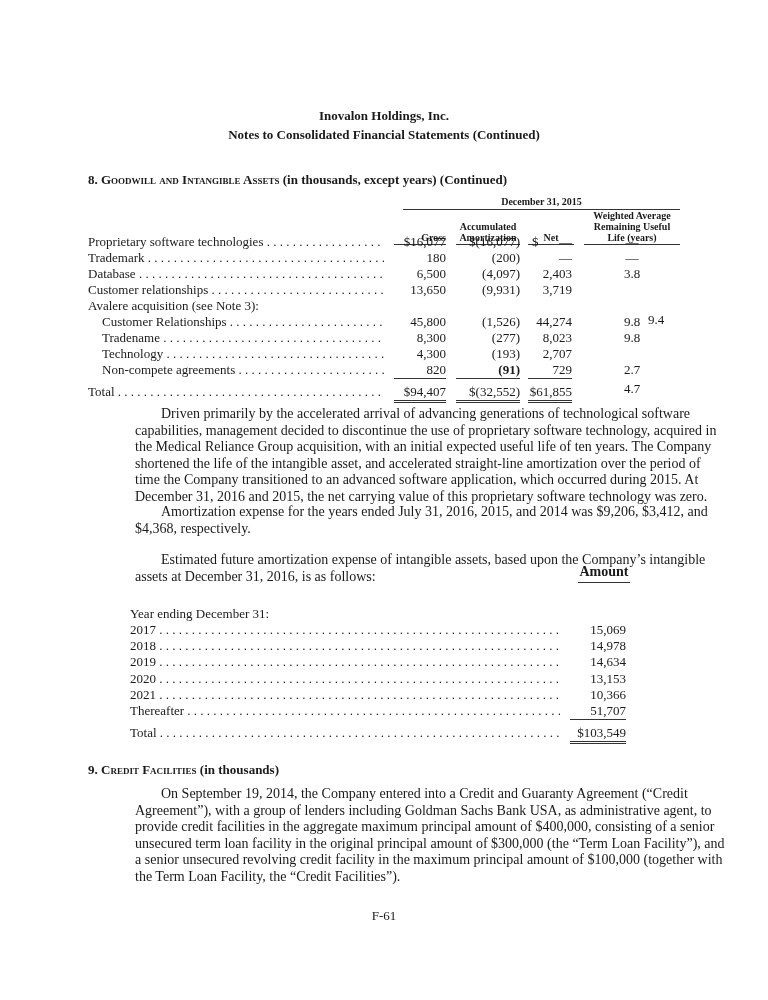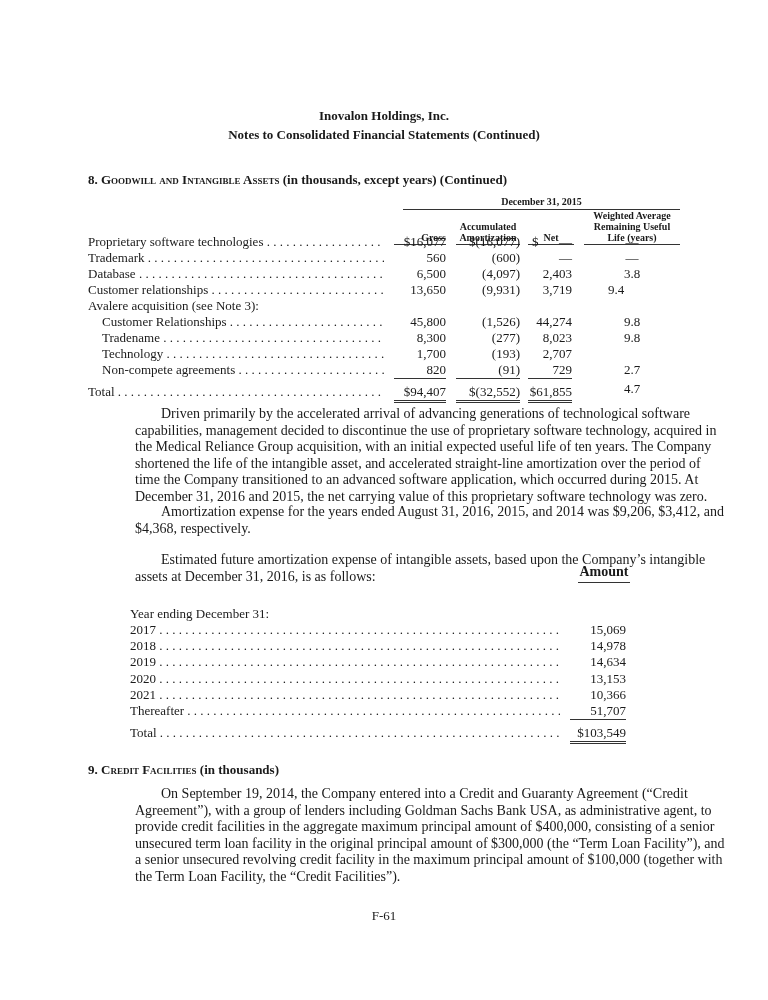--- a/index.html
+++ b/index.html
@@ -69,81 +69,81 @@
         <div class="row" style="top: 38px; width: 592px;">
           <span class="lbl" style="width: 296px;">Proprietary software technologies . . . . . . . . . . . . . . . . . . . . . . . . . . . . . . . . . . . . . . . . . . . . . . . . . . . . . . . . . . . . . . . . . . . . . . </span>
           <span class="num" style="left: 306px; width: 52px;">$16,077</span>
           <span class="num" style="left: 368px; width: 64px;">$(16,077)</span>
           <span class="num" style="left: 444px; width: 10px; text-align: left;">$</span>
           <span class="num" style="left: 440px; width: 44px;">—</span>
           <span class="ctr" style="left: 496px; width: 96px;">—</span>
         </div>
         <div class="row" style="top: 54px; width: 592px;">
           <span class="lbl" style="width: 296px;">Trademark . . . . . . . . . . . . . . . . . . . . . . . . . . . . . . . . . . . . . . . . . . . . . . . . . . . . . . . . . . . . . . . . . . . . . . </span>
-          <span class="num" style="left: 306px; width: 52px;">560</span>
-          <span class="num" style="left: 368px; width: 64px;">(600)</span>
+          <span class="num" style="left: 306px; width: 52px;">180</span>
+          <span class="num" style="left: 368px; width: 64px;">(200)</span>
           <span class="num" style="left: 440px; width: 44px;">—</span>
           <span class="ctr" style="left: 496px; width: 96px;">—</span>
         </div>
         <div class="row" style="top: 70px; width: 592px;">
           <span class="lbl" style="width: 296px;">Database . . . . . . . . . . . . . . . . . . . . . . . . . . . . . . . . . . . . . . . . . . . . . . . . . . . . . . . . . . . . . . . . . . . . . . </span>
           <span class="num" style="left: 306px; width: 52px;">6,500</span>
           <span class="num" style="left: 368px; width: 64px;">(4,097)</span>
           <span class="num" style="left: 440px; width: 44px;">2,403</span>
           <span class="ctr" style="left: 496px; width: 96px;">3.8</span>
         </div>
         <div class="row" style="top: 86px; width: 592px;">
           <span class="lbl" style="width: 296px;">Customer relationships . . . . . . . . . . . . . . . . . . . . . . . . . . . . . . . . . . . . . . . . . . . . . . . . . . . . . . . . . . . . . . . . . . . . . . </span>
           <span class="num" style="left: 306px; width: 52px;">13,650</span>
           <span class="num" style="left: 368px; width: 64px;">(9,931)</span>
           <span class="num" style="left: 440px; width: 44px;">3,719</span>
-          <span class="ctr" style="left: 480px; width: 96px;">9.4</span>
+          <span class="ctr" style="left: 520px; width: 96px; margin-top: 30px;">9.4</span>
         </div>
         <div class="row" style="top: 102px; width: 592px;">
           <span class="lbl" style="width: 296px;">Avalere acquisition (see Note 3):</span>
         </div>
         <div class="row" style="top: 118px; width: 592px;">
           <span class="lbl ind" style="width: 282px;">Customer Relationships . . . . . . . . . . . . . . . . . . . . . . . . . . . . . . . . . . . . . . . . . . . . . . . . . . . . . . . . . . . . . . . . . . . . . . </span>
           <span class="num" style="left: 306px; width: 52px;">45,800</span>
           <span class="num" style="left: 368px; width: 64px;">(1,526)</span>
           <span class="num" style="left: 440px; width: 44px;">44,274</span>
           <span class="ctr" style="left: 496px; width: 96px;">9.8</span>
         </div>
         <div class="row" style="top: 134px; width: 592px;">
           <span class="lbl ind" style="width: 282px;">Tradename . . . . . . . . . . . . . . . . . . . . . . . . . . . . . . . . . . . . . . . . . . . . . . . . . . . . . . . . . . . . . . . . . . . . . . </span>
           <span class="num" style="left: 306px; width: 52px;">8,300</span>
           <span class="num" style="left: 368px; width: 64px;">(277)</span>
           <span class="num" style="left: 440px; width: 44px;">8,023</span>
           <span class="ctr" style="left: 496px; width: 96px;">9.8</span>
         </div>
         <div class="row" style="top: 150px; width: 592px;">
           <span class="lbl ind" style="width: 282px;">Technology . . . . . . . . . . . . . . . . . . . . . . . . . . . . . . . . . . . . . . . . . . . . . . . . . . . . . . . . . . . . . . . . . . . . . . </span>
-          <span class="num" style="left: 306px; width: 52px;">1,700</span>
+          <span class="num" style="left: 306px; width: 52px;">4,300</span>
           <span class="num" style="left: 368px; width: 64px;">(193)</span>
           <span class="num" style="left: 440px; width: 44px;">2,707</span>
           <span class="ctr" style="left: 496px; width: 96px; margin-top: 35px;">4.7</span>
         </div>
         <div class="row" style="top: 166px; width: 592px;">
           <span class="lbl ind" style="width: 282px;">Non-compete agreements . . . . . . . . . . . . . . . . . . . . . . . . . . . . . . . . . . . . . . . . . . . . . . . . . . . . . . . . . . . . . . . . . . . . . . </span>
           <span class="num uline" style="left: 306px; width: 52px;">820</span>
-          <span class="num uline" style="left: 368px; width: 64px;">(91)</span>
+          <span class="num uline" style="left: 368px; width: 64px; font-weight: bold;">(91)</span>
           <span class="num uline" style="left: 440px; width: 44px;">729</span>
           <span class="ctr" style="left: 496px; width: 96px;">2.7</span>
         </div>
         <div class="row" style="top: 188px; width: 592px;">
           <span class="lbl" style="width: 296px;">Total . . . . . . . . . . . . . . . . . . . . . . . . . . . . . . . . . . . . . . . . . . . . . . . . . . . . . . . . . . . . . . . . . . . . . . </span>
           <span class="num dline" style="left: 306px; width: 52px;">$94,407</span>
           <span class="num dline" style="left: 368px; width: 64px;">$(32,552)</span>
           <span class="num dline" style="left: 440px; width: 44px;">$61,855</span>
         </div>
       </div>
   </div>
 
   <div class="para" style="top:406px;">Driven primarily by the accelerated arrival of advancing generations of technological software capabilities, management decided to discontinue the use of proprietary software technology, acquired in the Medical Reliance Group acquisition, with an initial expected useful life of ten years. The Company shortened the life of the intangible asset, and accelerated straight-line amortization over the period of time the Company transitioned to an advanced software application, which occurred during 2015. At December 31, 2016 and 2015, the net carrying value of this proprietary software technology was zero.</div>
-  <div class="para" style="top:504px;">Amortization expense for the years ended August 31, 2016, 2015, and 2014 was $9,206, $3,412, and $4,368, respectively.</div>
+  <div class="para" style="top:504px;">Amortization expense for the years ended July 31, 2016, 2015, and 2014 was $9,206, $3,412, and $4,368, respectively.</div>
   <div class="para" style="top:552px;">Estimated future amortization expense of intangible assets, based upon the Company’s intangible assets at December 31, 2016, is as follows:</div>
 
   <div class="t2" style="top:560px;">
     <div class="amt-h">Amount</div>
     <div class="row" style="top:46px;width:500px;">
       <span class="lbl">Year ending December 31:</span>
     </div>
     <div id="t2rows">
         <div class="row" style="top: 62px; width: 500px;">
           <span class="lbl">2017 . . . . . . . . . . . . . . . . . . . . . . . . . . . . . . . . . . . . . . . . . . . . . . . . . . . . . . . . . . . . . . . . . . . . . . </span>

